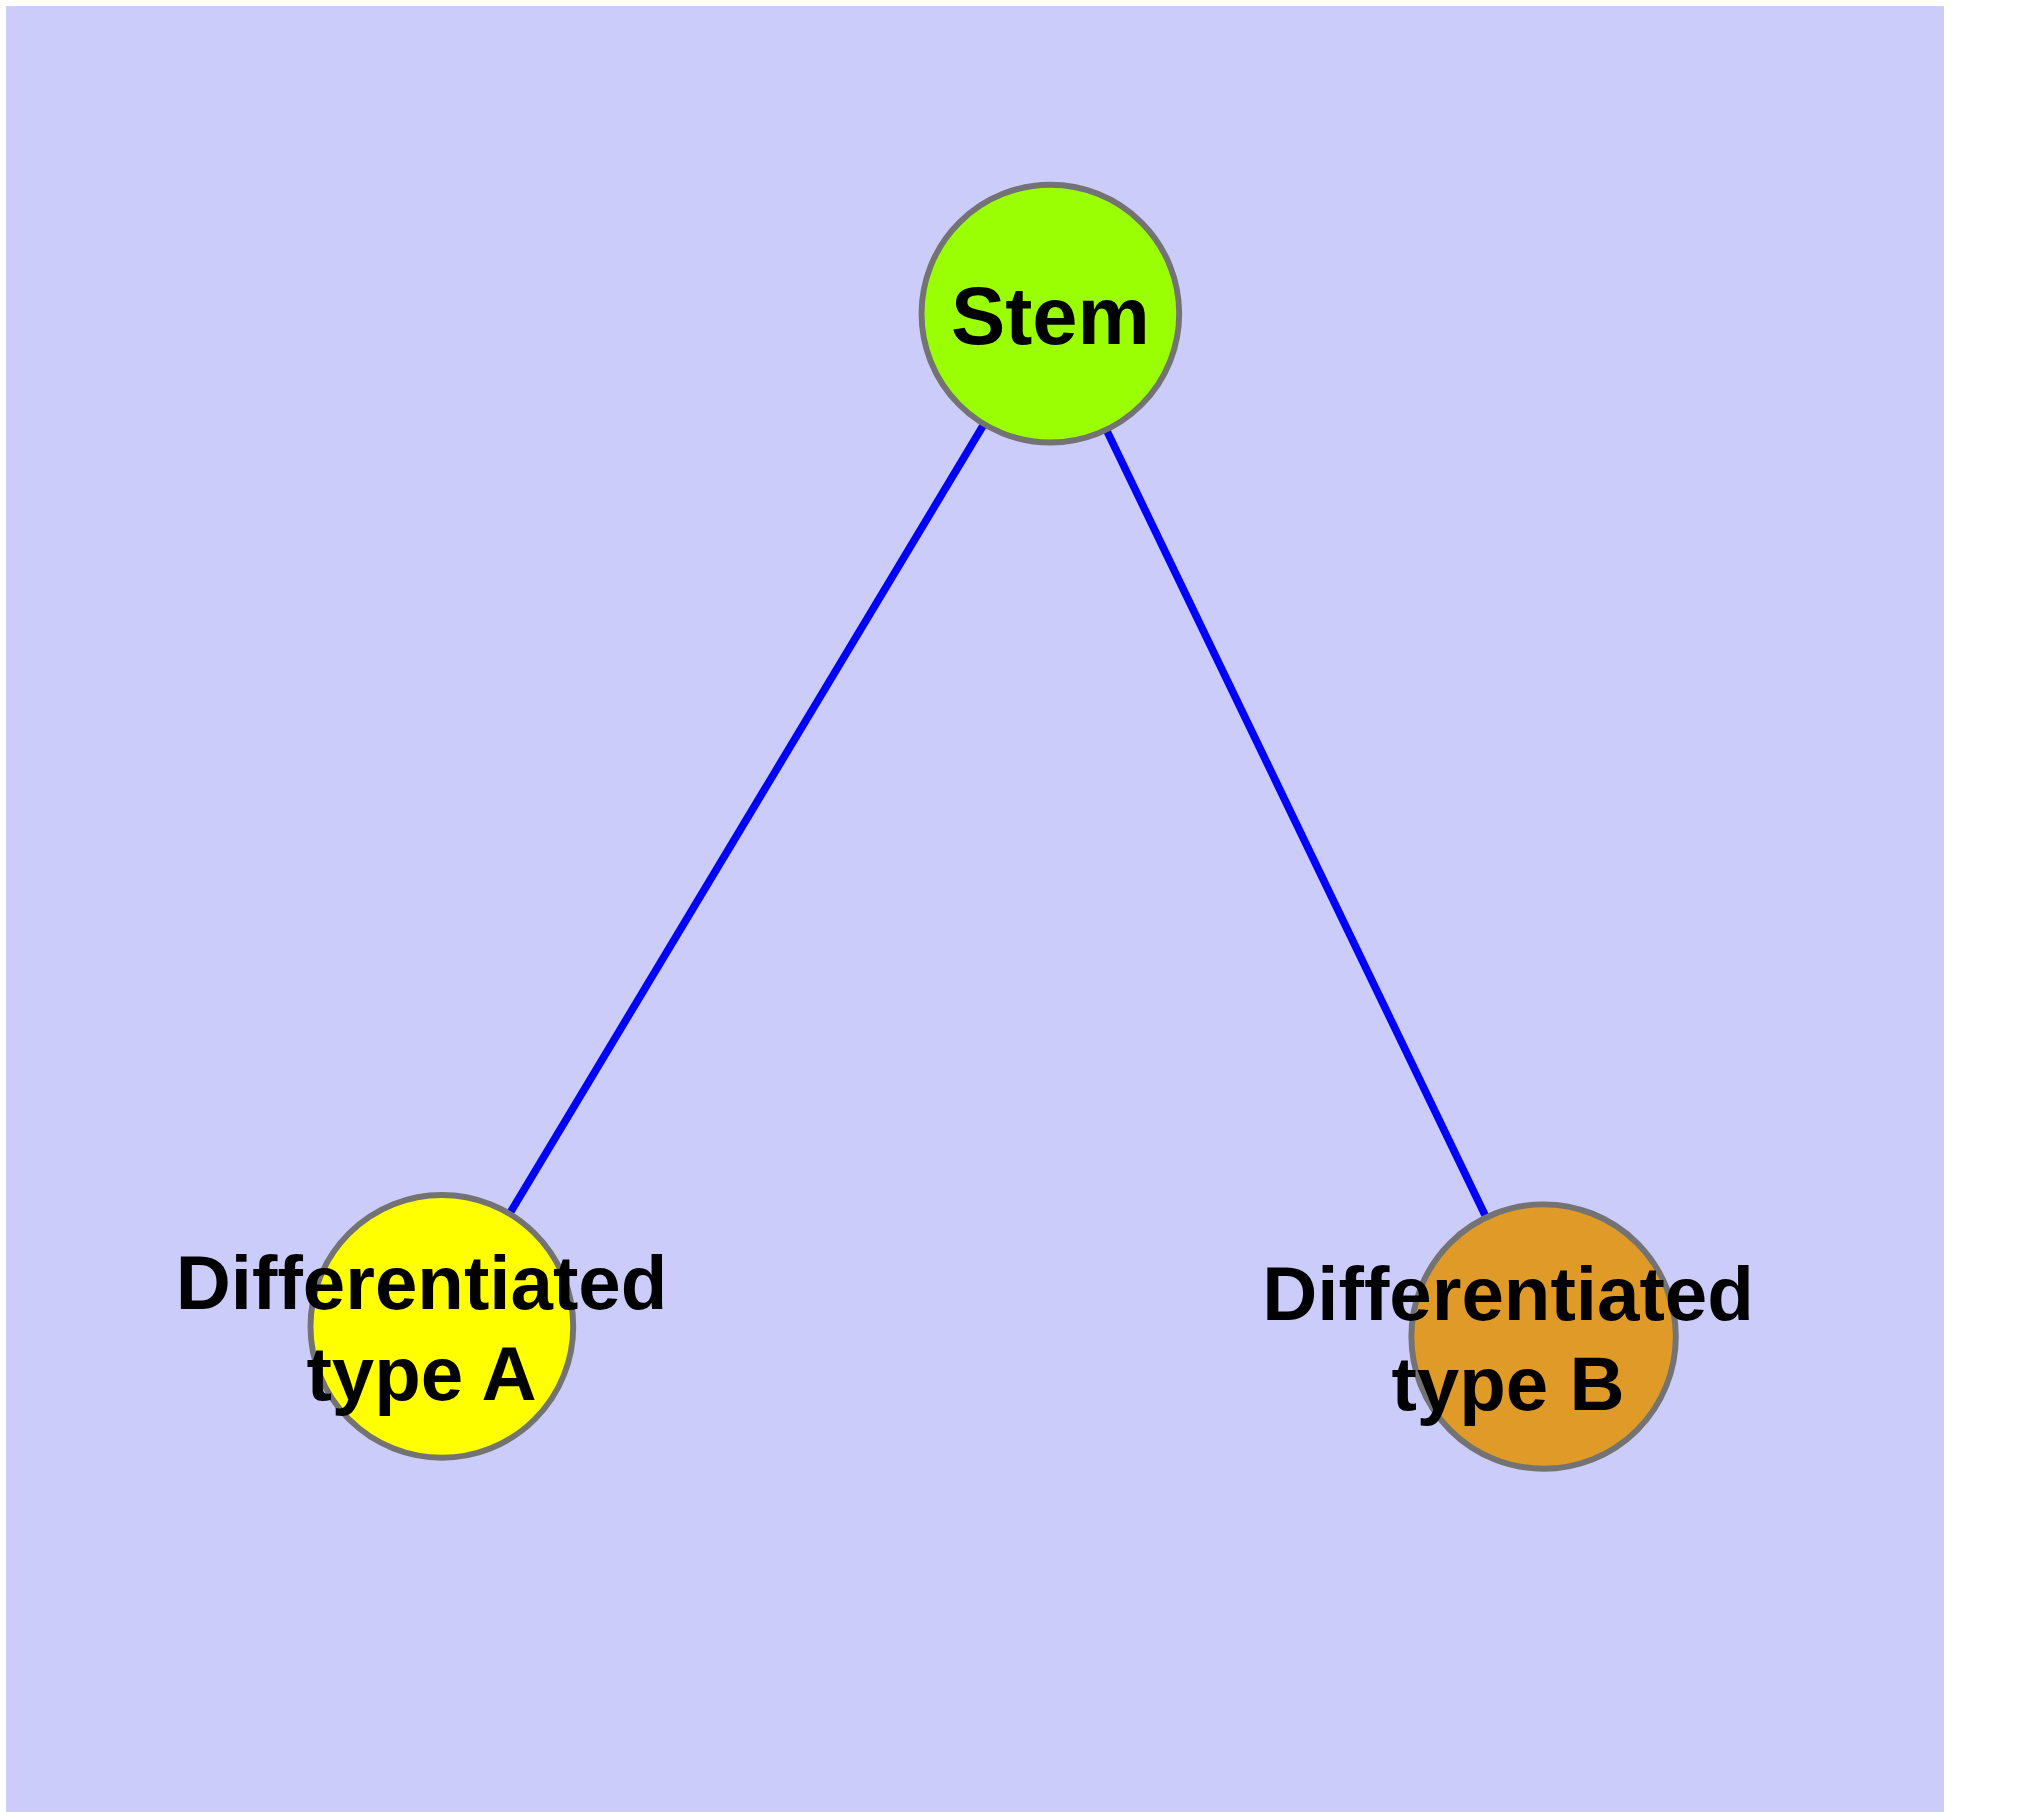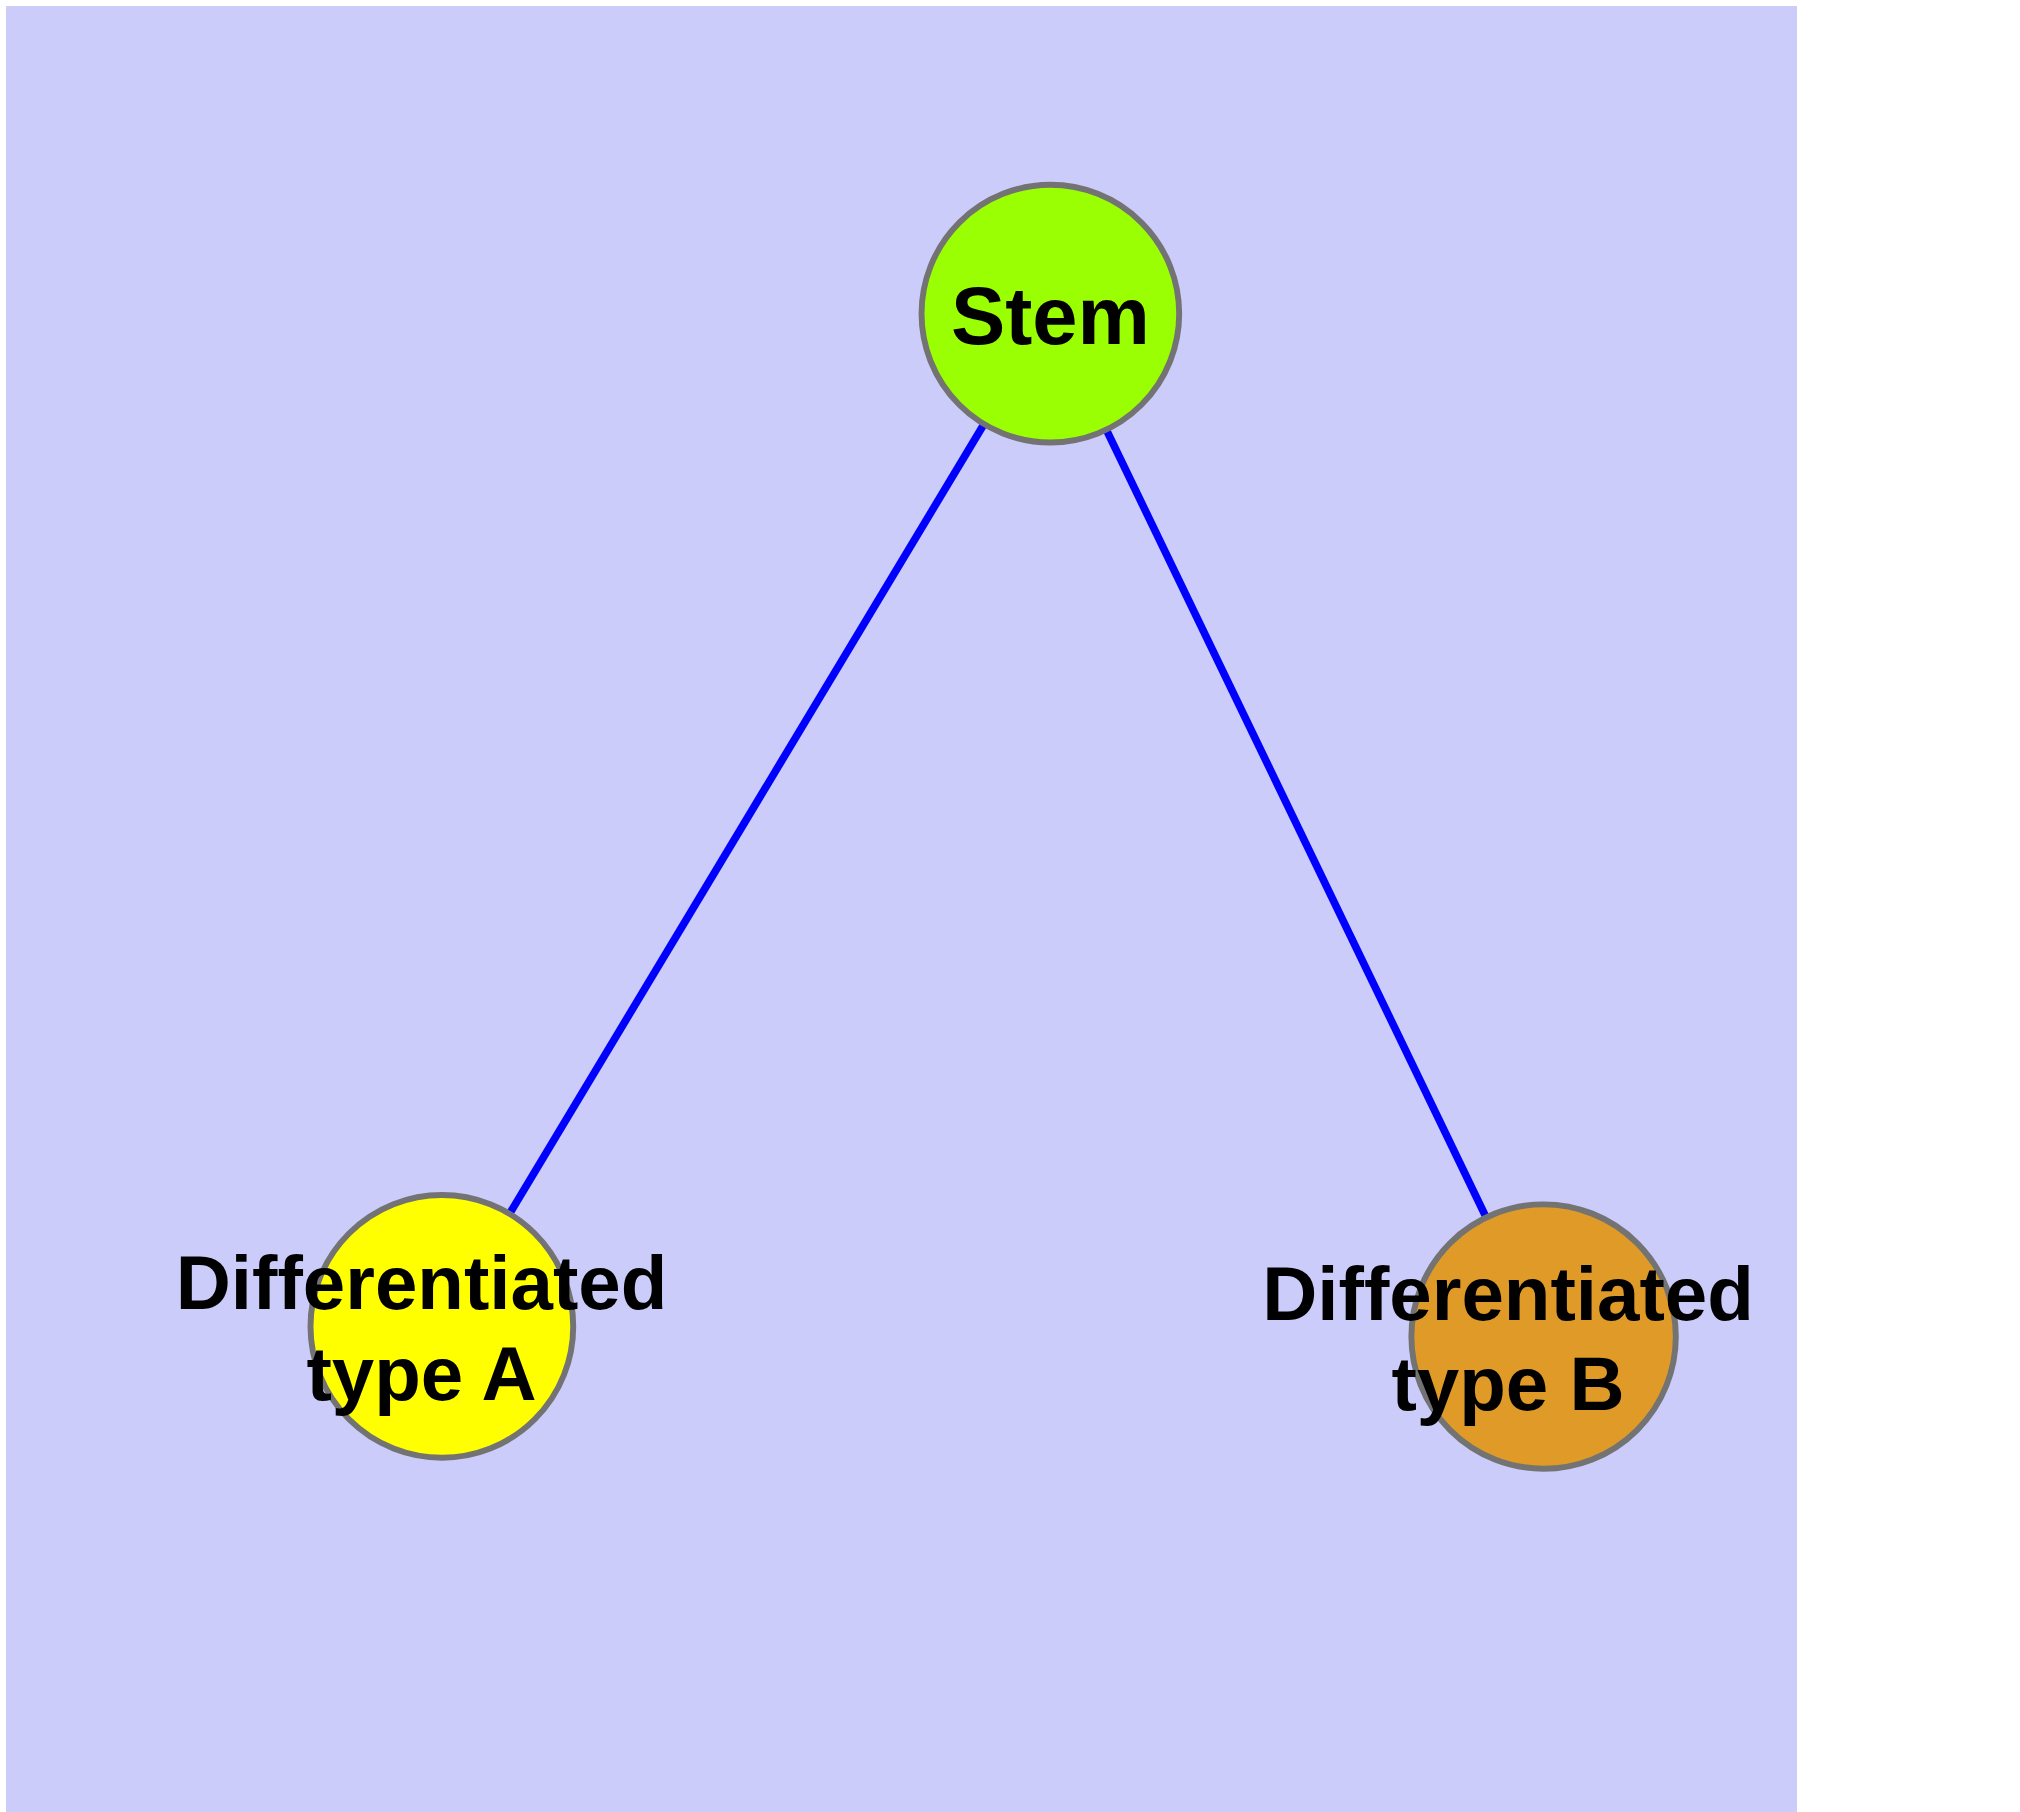--- a/index.html
+++ b/index.html
@@ -3,21 +3,21 @@
 <meta charset="utf-8">
 <title>Cell Differentiation Graph</title>
 <style>
   html, body {
     margin: 0;
     padding: 0;
     background: #ffffff;
   }
   #canvas {
     position: relative;
-    width: 1797px;
+    width: 1944px;
     height: 1812px;
     background: #ffffff;
     overflow: hidden;
     font-family: "Liberation Sans", sans-serif;
   }
   #plot-area {
     position: absolute;
     left: 6px;
     top: 6px;
     width: 2015px;

